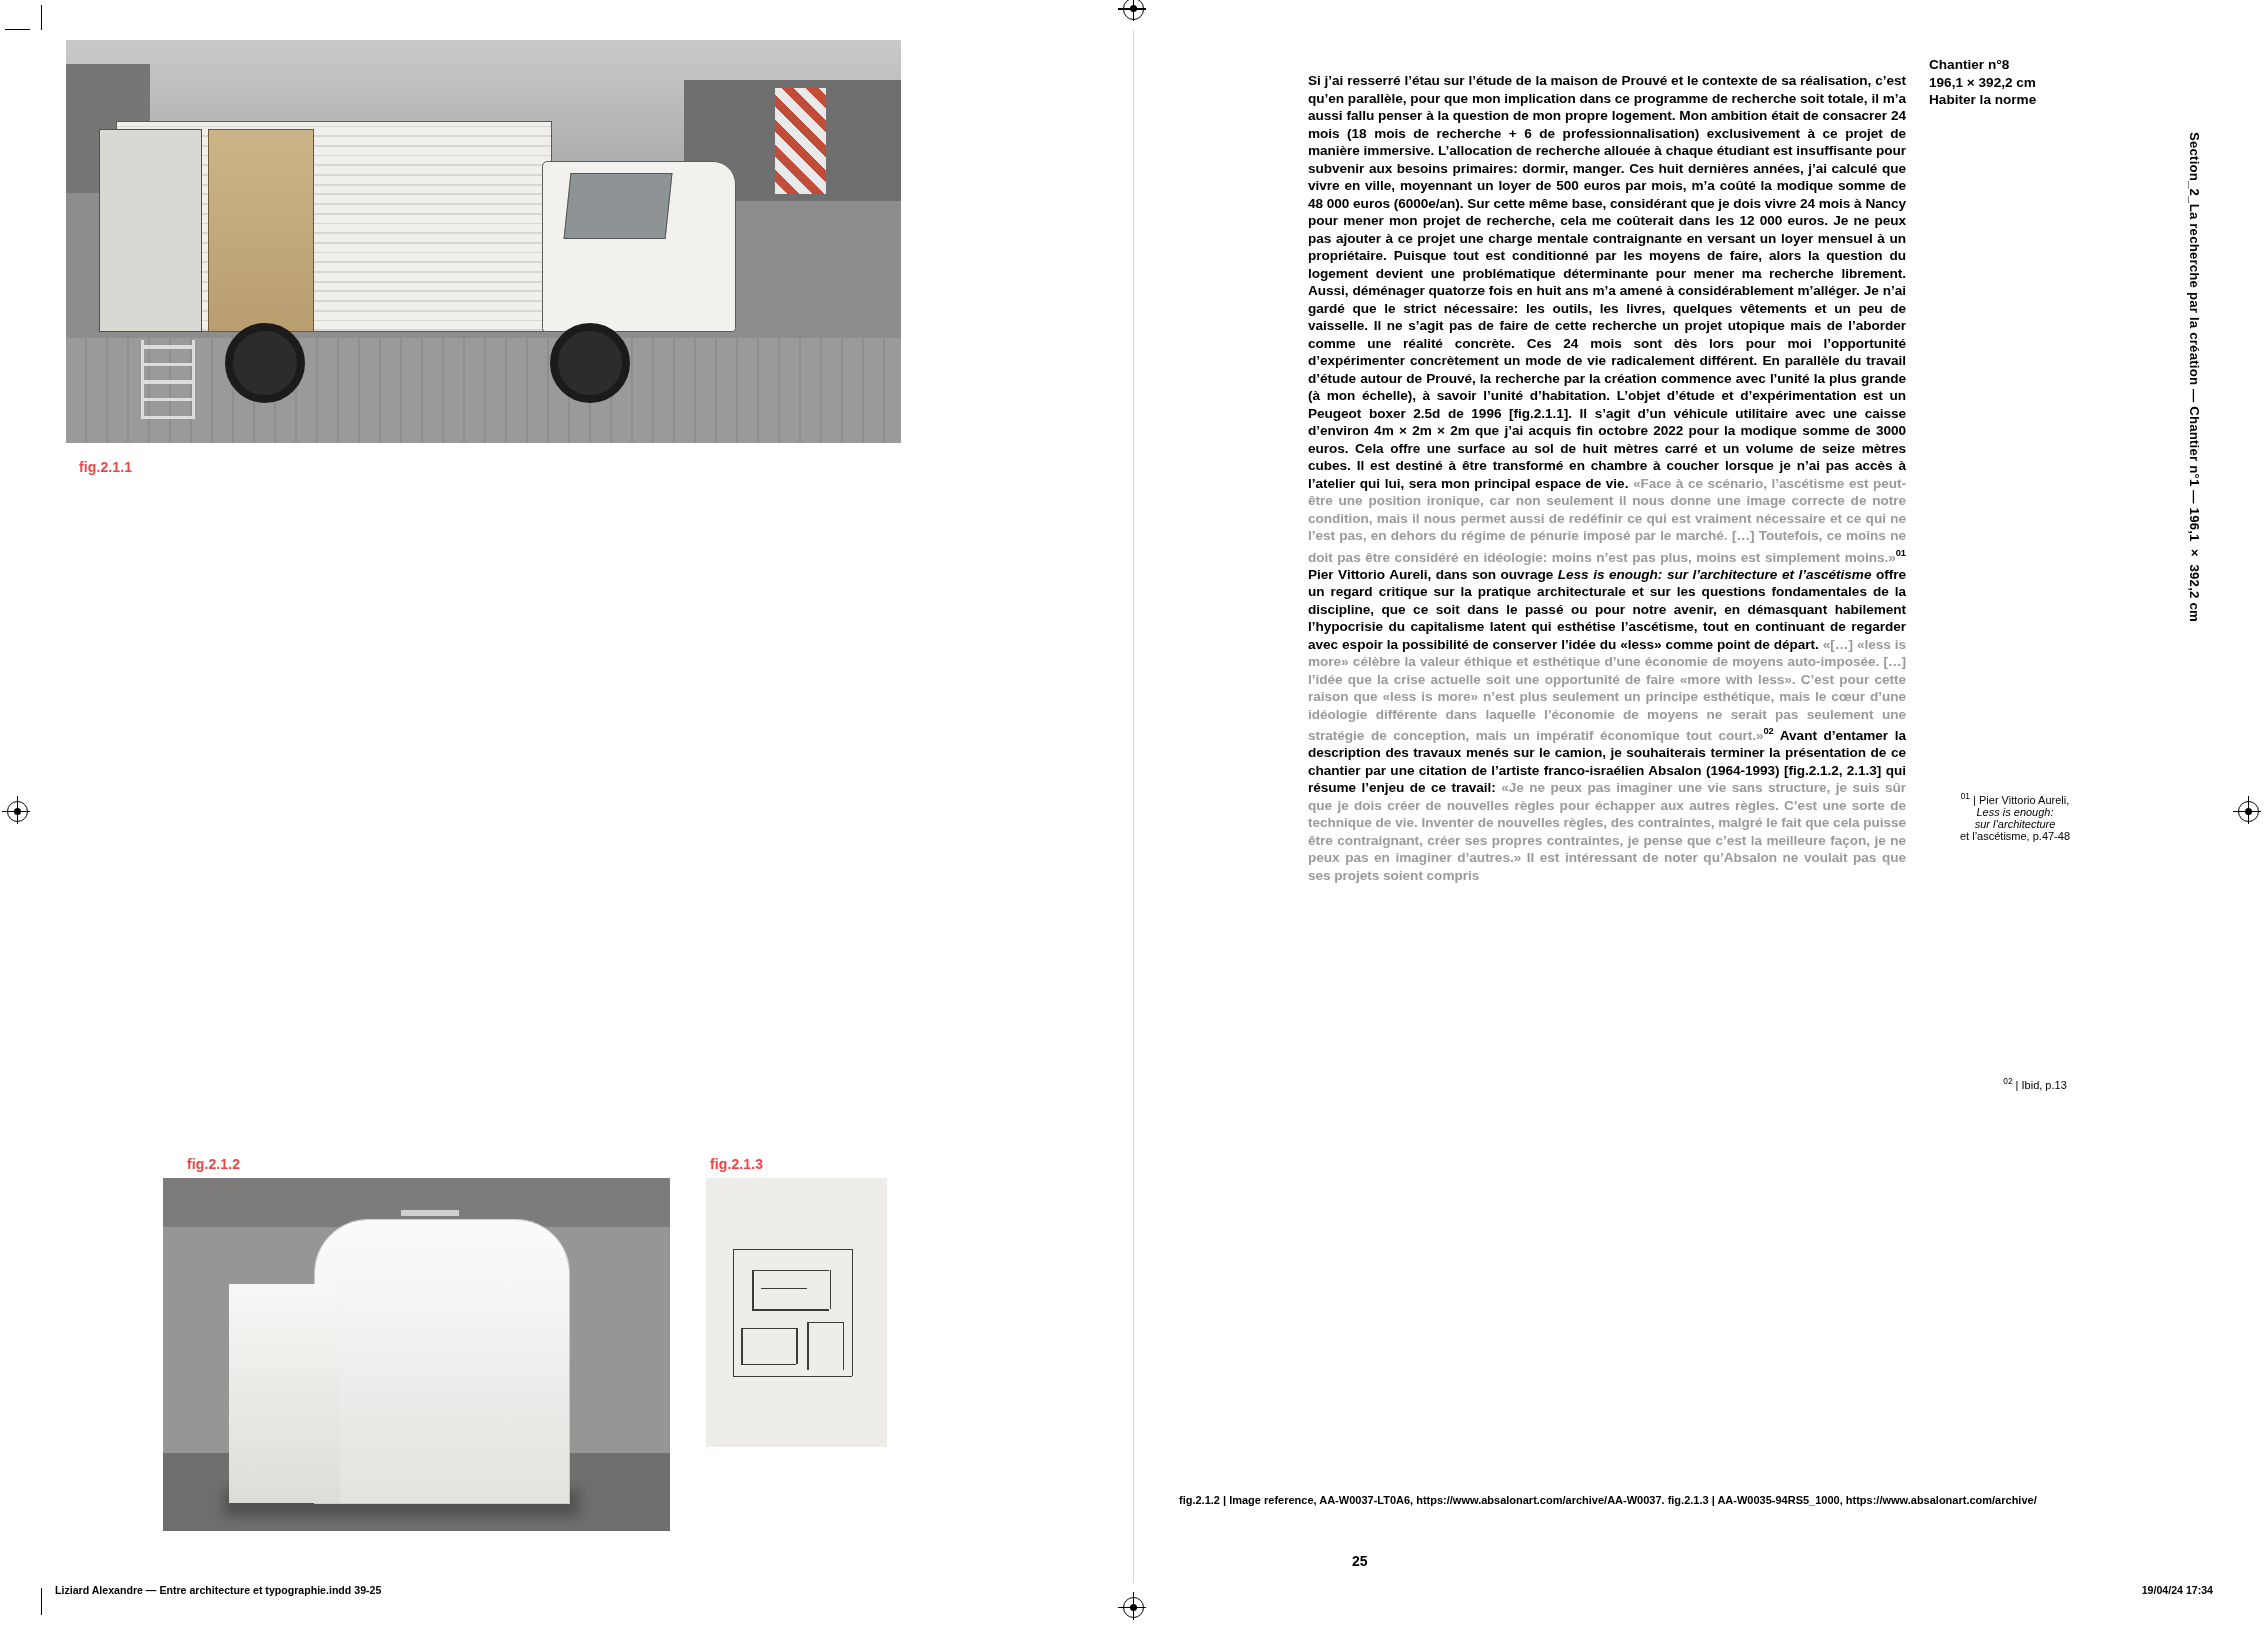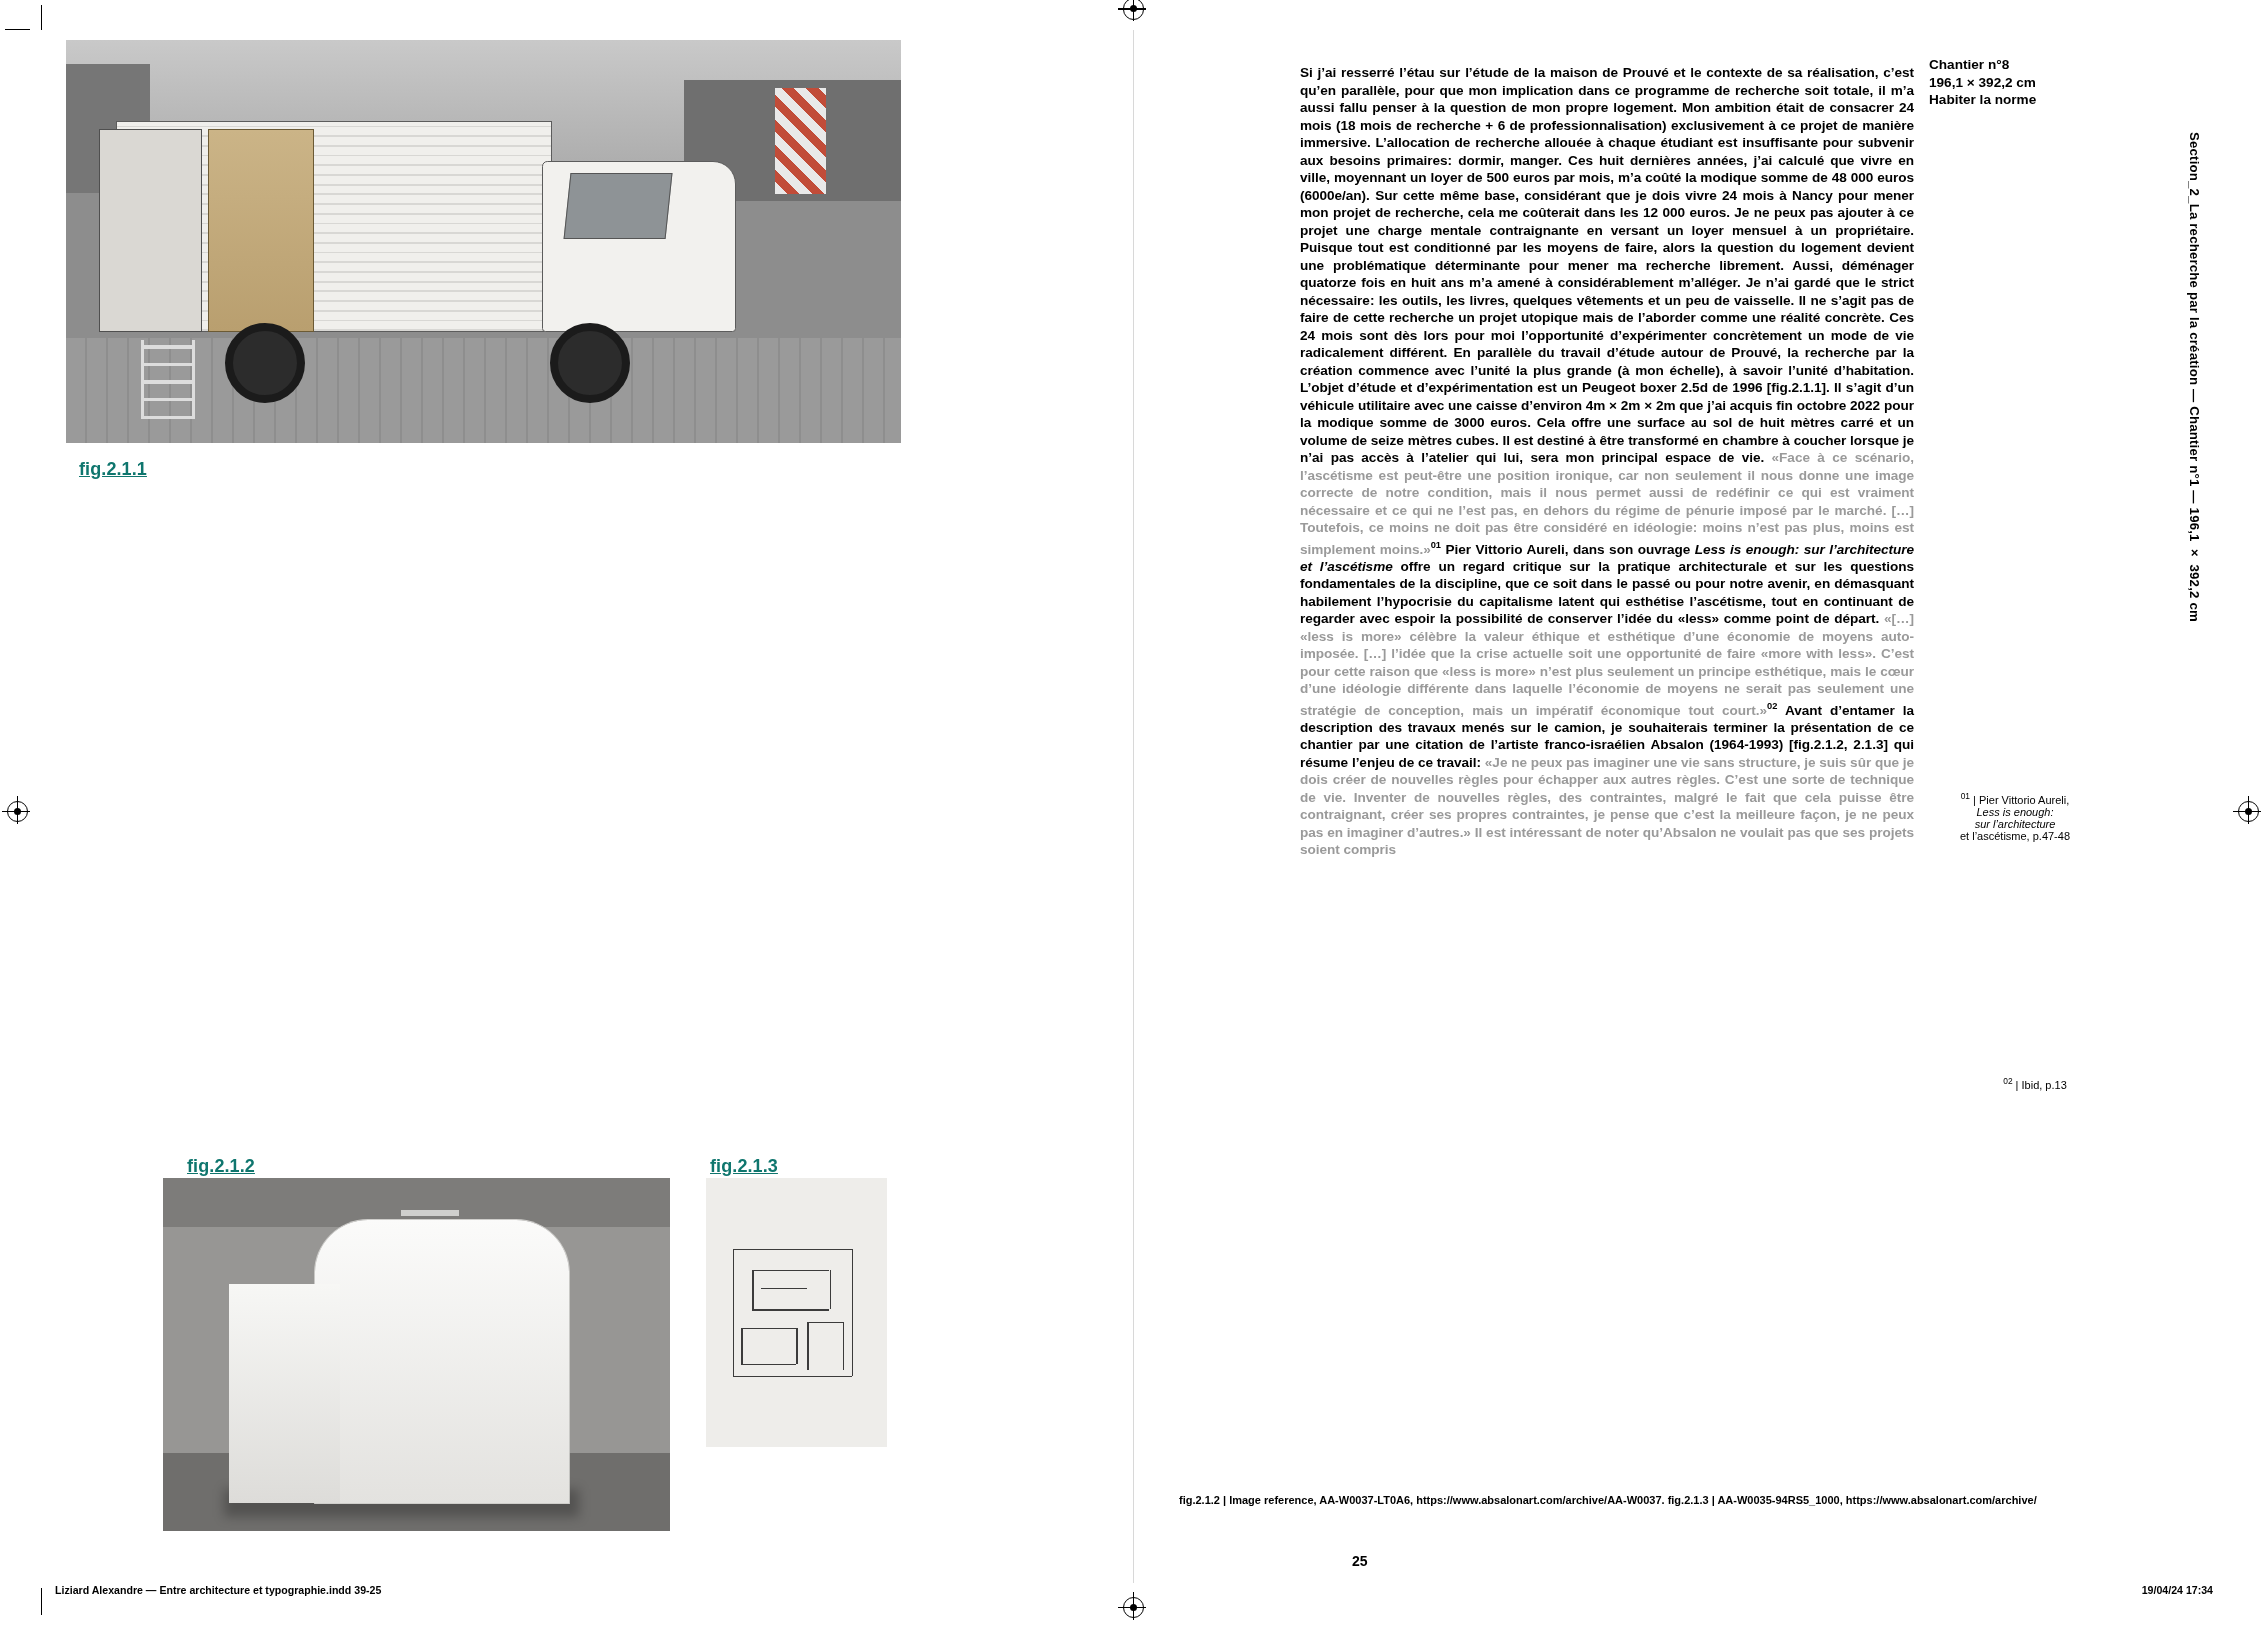--- a/index.html
+++ b/index.html
@@ -88,45 +88,44 @@
     top: 1178px;
     width: 181px;
     height: 269px;
     background: #e9e8e6;
     overflow: hidden;
     border: 0;
   }
 
   .fig-caption {
     position: absolute;
-    font-size: 18px;
+    font-size: 14px;
     font-weight: bold;
     letter-spacing: 0.1px;
-    color: #0f766e;
-    text-decoration: underline;
+    color: #ef4444;
   }
   .cap-1 { left: 79px;  top: 459px; }
   .cap-2 { left: 187px; top: 1156px; }
   .cap-3 { left: 710px; top: 1156px; }
 
   
   .col-main {
     position: absolute;
     left: 1292px;
     top: 56px;
     width: 630px;
     font-size: 13.6px;
     line-height: 17.5px;
     font-weight: bold;
     text-align: justify;
     letter-spacing: -0.04px;
     -webkit-hyphens: auto;
     hyphens: auto;
   }
-  .col-main p { margin: 8px; }
+  .col-main p { margin: 16px; }
   .quote { color: #9a9a9a; }
   .ital { font-style: italic; }
   .sup {
     font-size: 9.3px;
     vertical-align: super;
     color: #000;
     font-weight: bold;
   }
 
   

